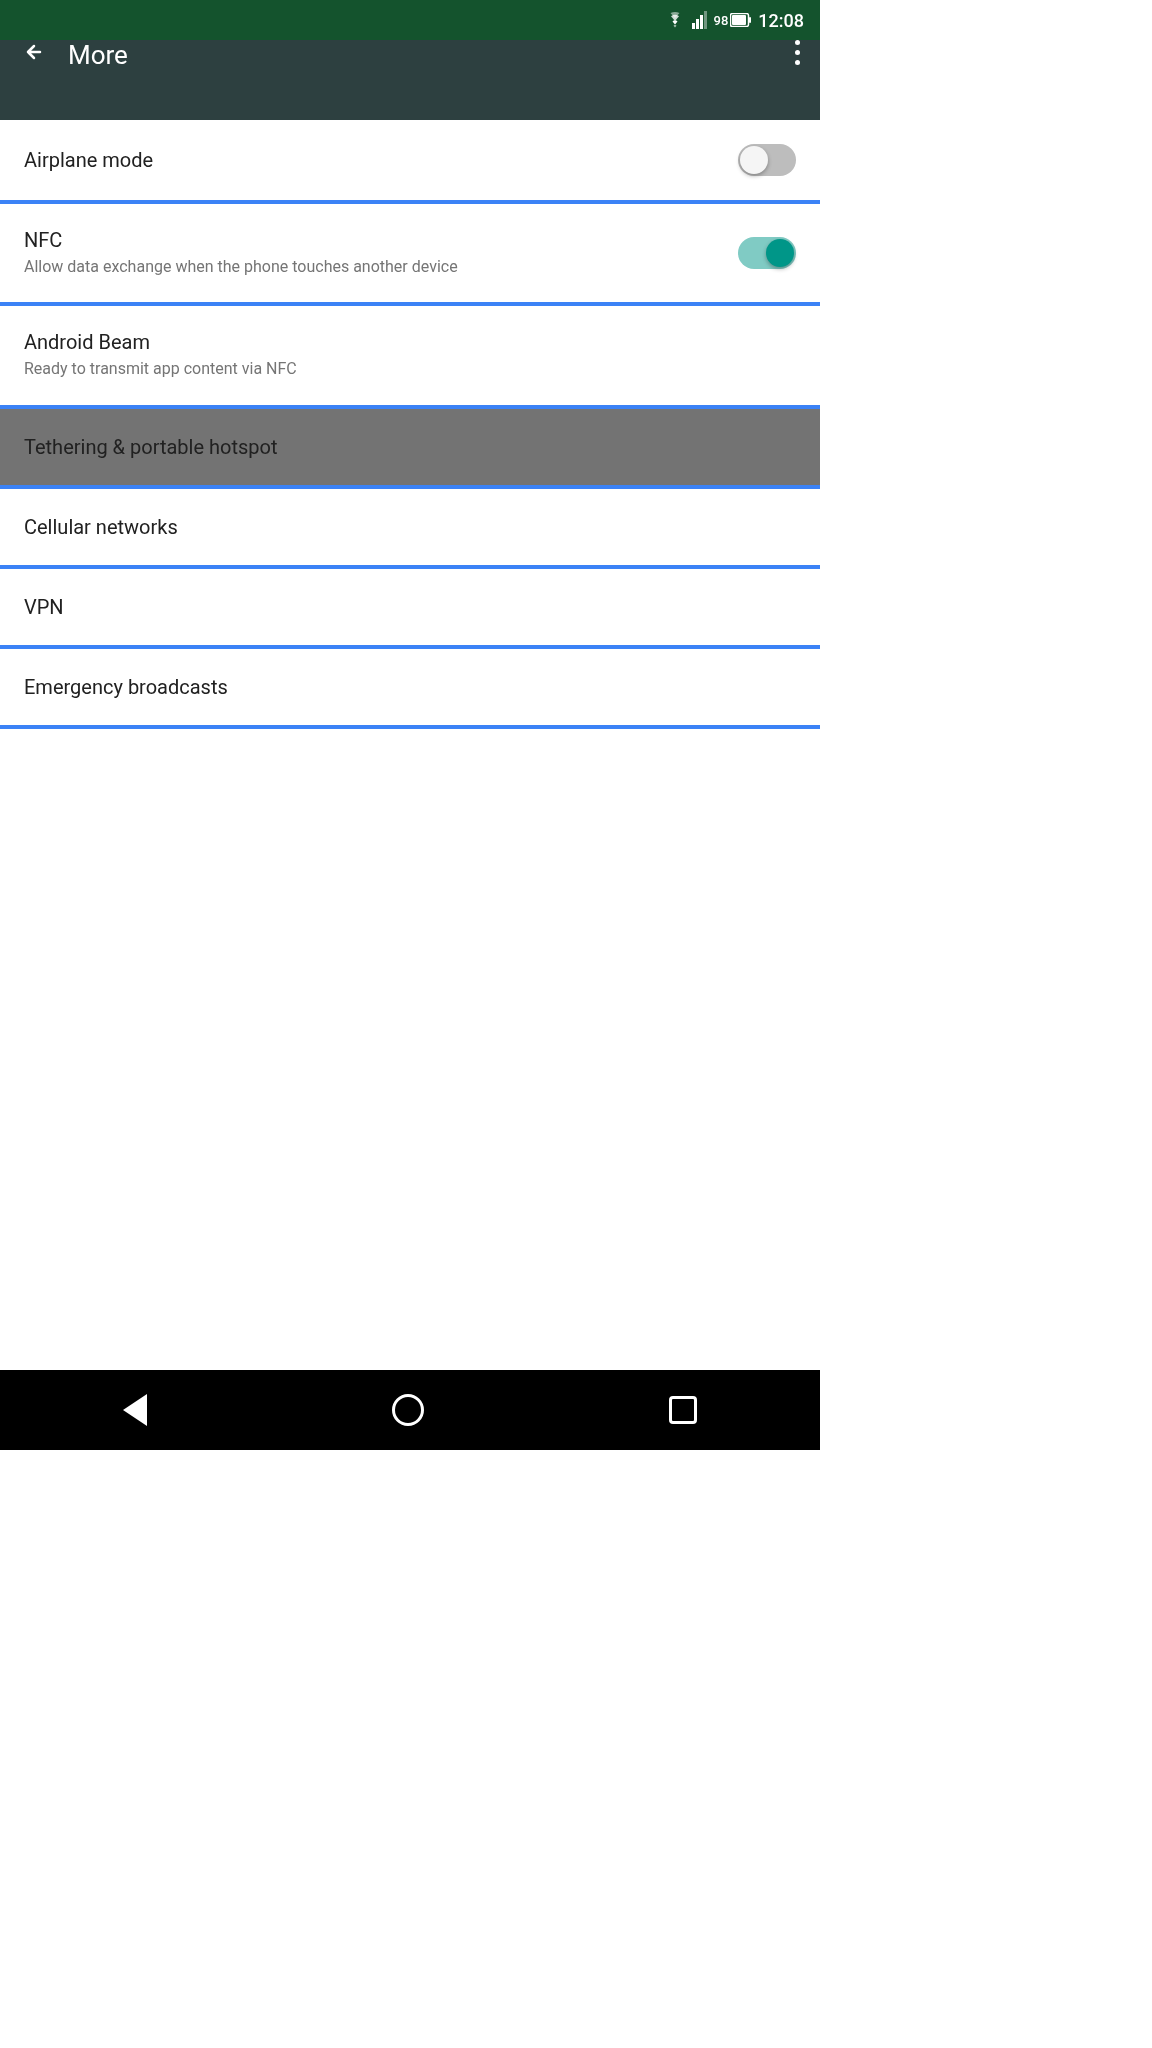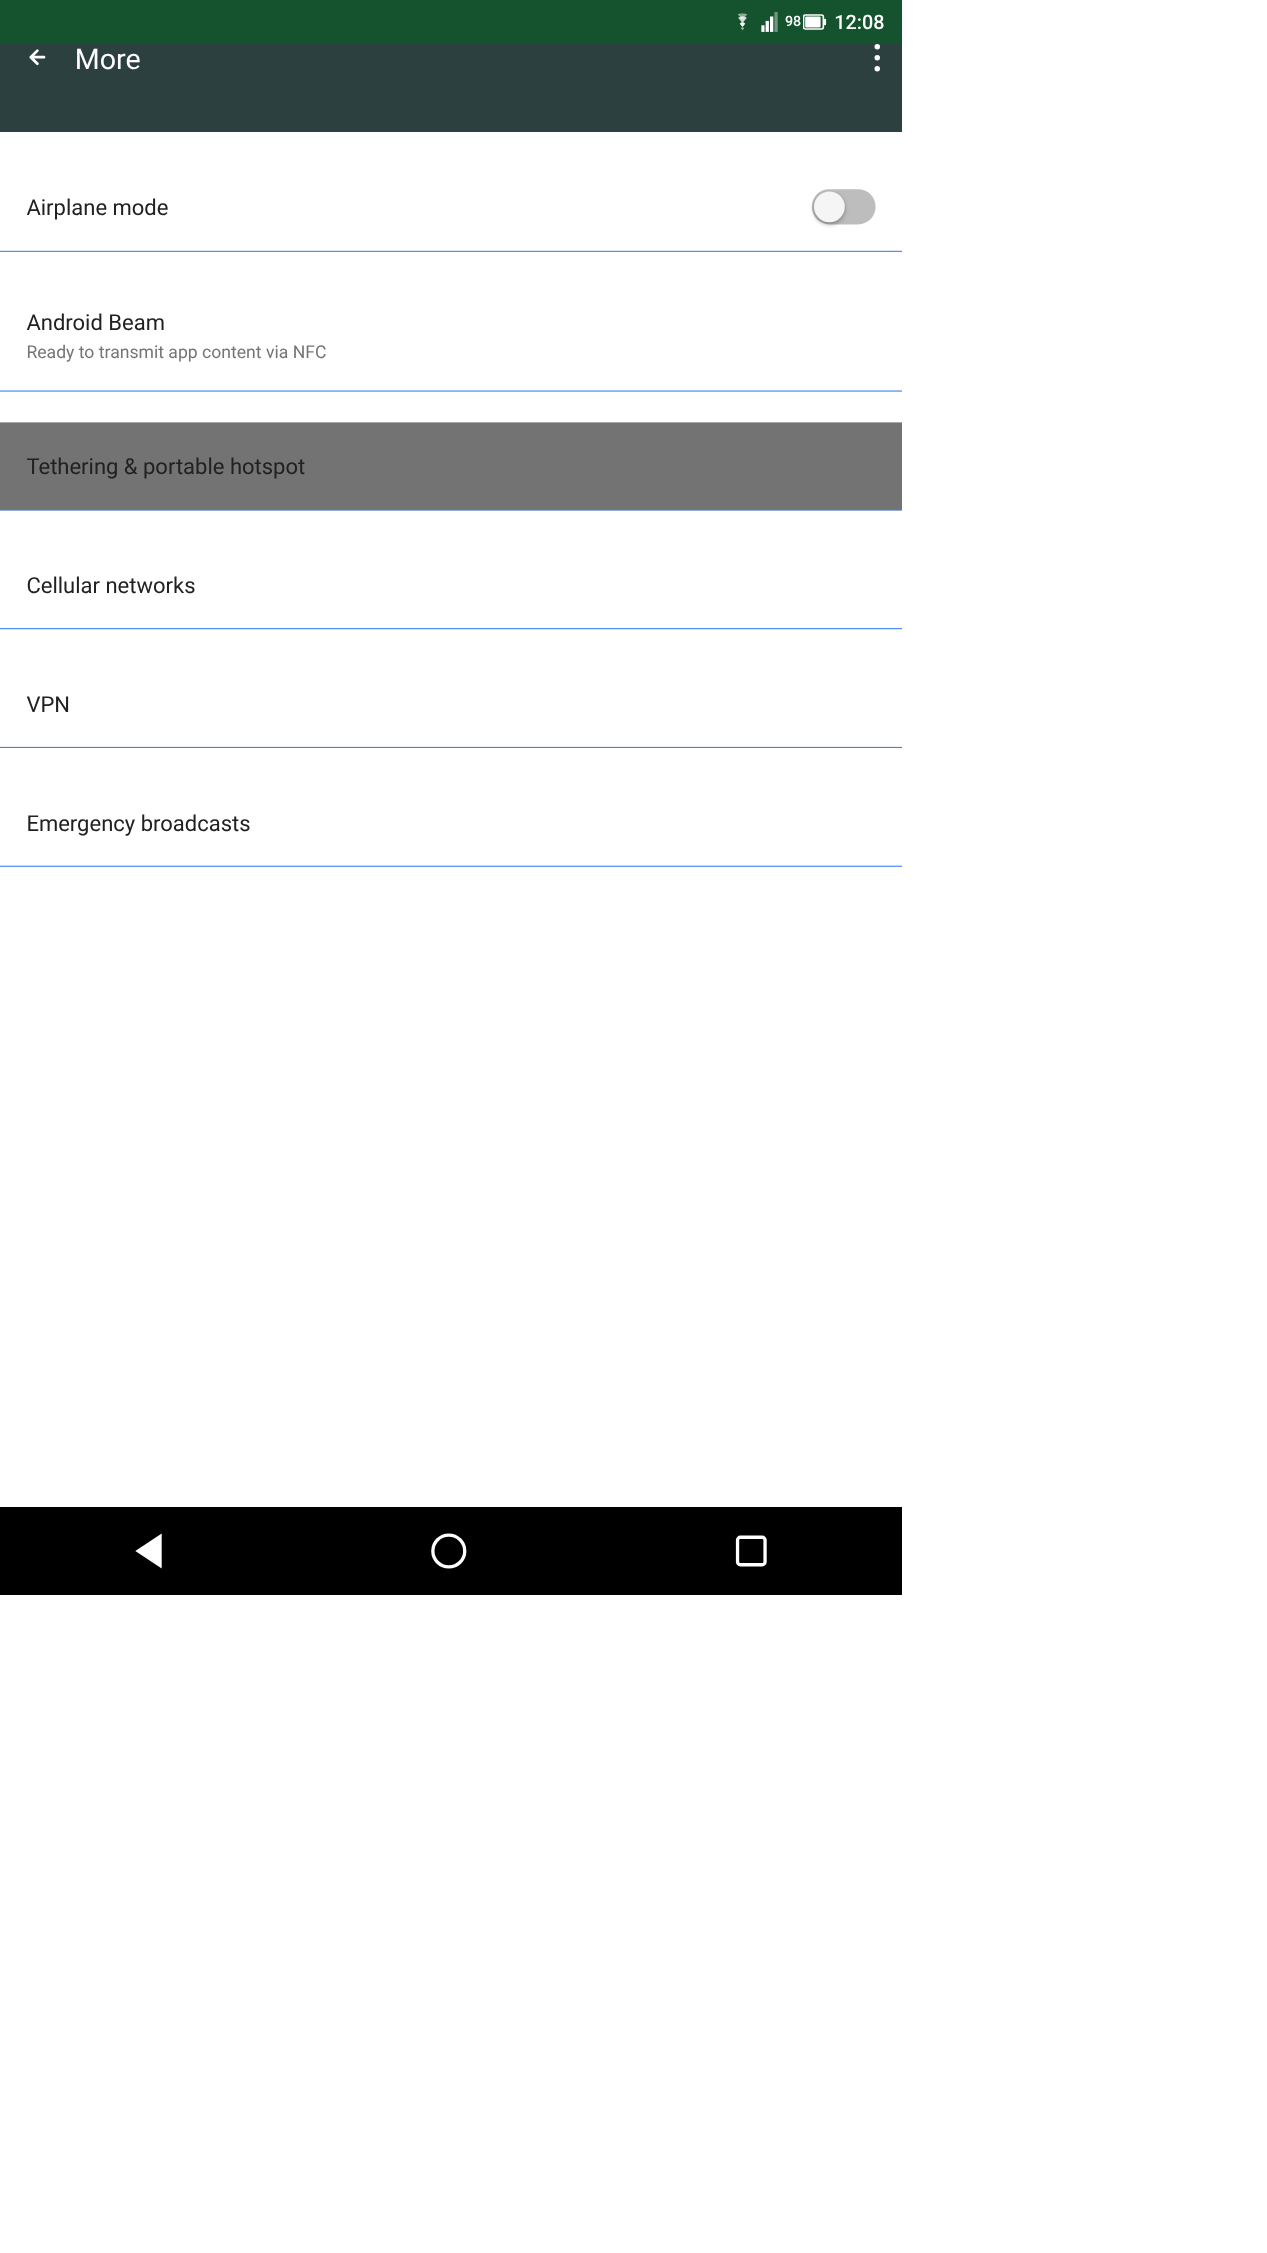--- a/index.html
+++ b/index.html
@@ -86,28 +86,27 @@
     }
 
     
     .settings-list {
       background: #ffffff;
     }
 
     .settings-item {
       width: 100%;
       padding: 24px 24px;
-      border-bottom: 1px solid #3b82f6;
+      border-bottom: 4px solid #3b82f6;
       display: flex;
       align-items: center;
       justify-content: flex-end;
       cursor: pointer;
       background: #ffffff;
       min-height: 80px;
-      margin-top: 28px;
     }
 
     .settings-item.active {
       background: #737373;
     }
 
     .settings-item-content {
       flex: 1;
     }
 
@@ -250,20 +249,26 @@
 </div>
 
 <div class="settings-list" id="settings-container">
 <div class="settings-item">
       <div class="settings-item-content"><span class="settings-item-title">Airplane mode</span></div>
       <div class="toggle toggle-off">
         <div class="toggle-thumb"></div>
       </div>
     </div>
     <div class="settings-item">
+      <div class="settings-item-content"><span class="settings-item-title">NFC</span><div class="settings-item-subtitle">Allow data exchange when the phone touches another device</div></div>
+      <div class="toggle toggle-on">
+        <div class="toggle-thumb"></div>
+      </div>
+    </div>
+    <div class="settings-item">
       <div class="settings-item-content"><span class="settings-item-title">Android Beam</span><div class="settings-item-subtitle">Ready to transmit app content via NFC</div></div>
     </div>
     <div class="settings-item active">
       <div class="settings-item-content"><span class="settings-item-title">Tethering &amp; portable hotspot</span></div>
     </div>
     <div class="settings-item">
       <div class="settings-item-content"><span class="settings-item-title">Cellular networks</span></div>
     </div>
     <div class="settings-item">
       <div class="settings-item-content"><span class="settings-item-title">VPN</span></div>

